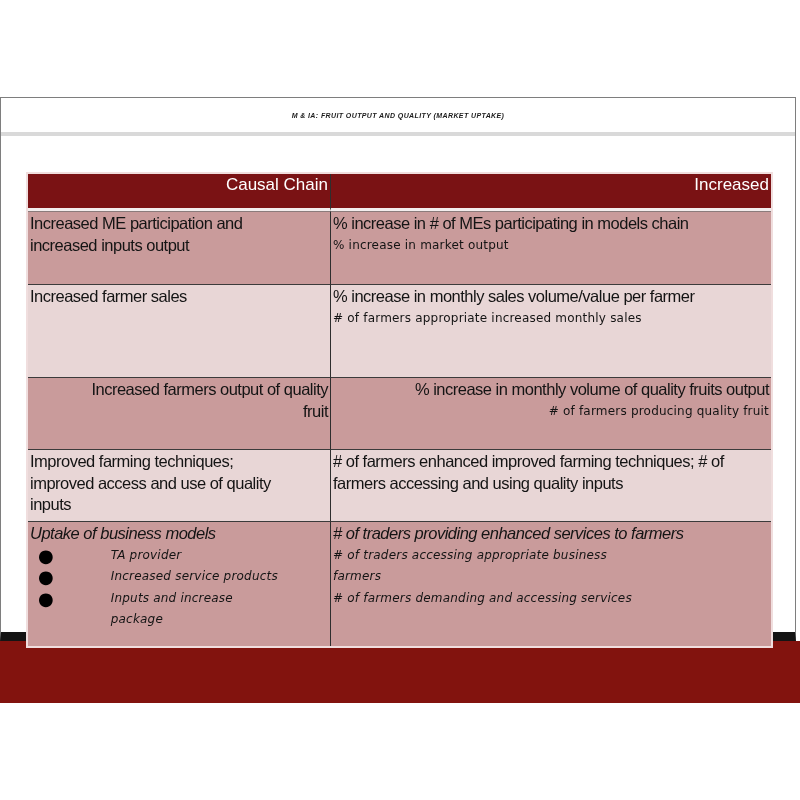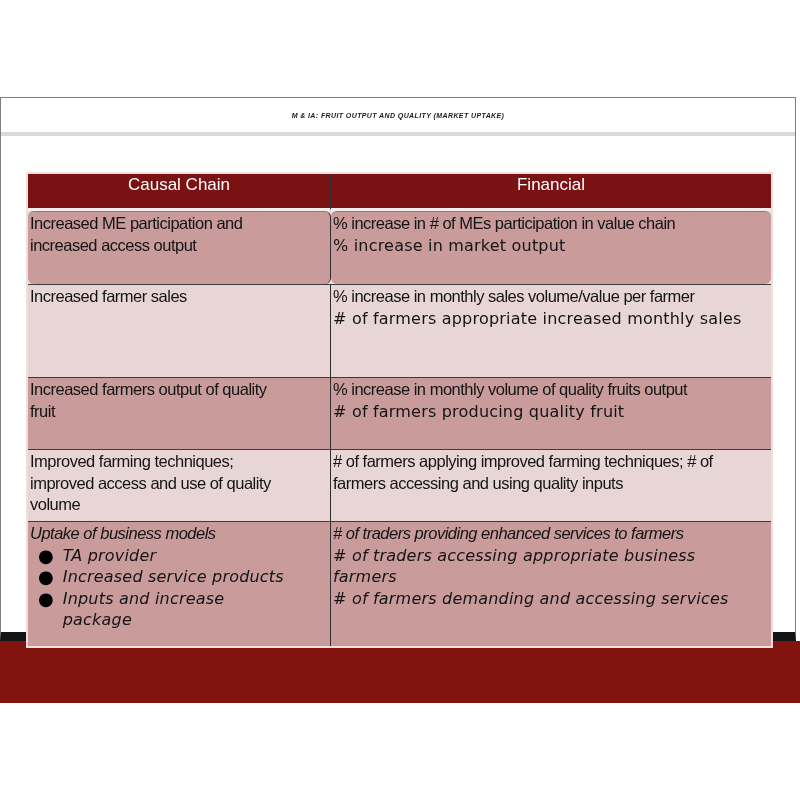--- a/index.html
+++ b/index.html
@@ -36,42 +36,42 @@
     border-collapse:separate;border-spacing:0;table-layout:fixed;
     width:743px;
   }
   col.c1{width:303px;}
   th,td{
     vertical-align:top;padding:1px 2px 0 2px;
     font-size:16.5px;color:var(--body-text,#141414);
   }
   th{
     background:var(--header-bg,#7a1214);color:var(--header-text,#ffffff);
-    font-weight:400;font-size:17px;text-align:center;height:33px;
+    font-weight:400;font-size:17px;text-align:right;height:33px;
     border-bottom:3px solid #f3eded;
   }
   td{border-top:1px solid #8b7b7b;border-bottom:0;}
   tr.dark td{background:var(--row-dark,#c99b9b);}
   tr.light td{background:var(--row-light,#e8d6d6);margin-left:8px;}
   tbody tr:nth-child(n+2) td{border-top:1px solid #3b3b3b;}
   th.c1,td.c1{border-right:1px solid #2e2e2e;}
-  tr.r1 td{height:71px;border-radius:6px;}
+  tr.r1 td{height:71px;}
   tr.r2 td{height:91px;}
-  tr.r3 td{height:70px;}
+  tr.r3 td{height:70px;text-align:right;}
   tr.r4 td{height:70px;}
   tr.r5 td{height:123px;font-style:italic;}
   .ln{line-height:21.5px;}
   .cond{font-family:"Liberation Sans",sans-serif;letter-spacing:-0.5px;}
-  .wide{font-family:"DejaVu Sans",sans-serif;font-size:16px;letter-spacing:0.2px;}
+  .wide{font-family:"DejaVu Sans",sans-serif;font-size:12px;letter-spacing:0.2px;}
   .bullet-row{display:flex;align-items:flex-start;margin-left:8px;}
   .bullet{
     flex:0 0 auto;font-size:18px;line-height:21.5px;margin-right:9px;
     font-family:"DejaVu Sans",sans-serif;color:#000;
   }
-  .btext{flex:1 1 auto;}
+  .btext{flex:1 1 auto;margin-left:48px;}
 </style>
 </head>
 <body>
 
 <div class="slide">
   <div class="title-strip">
     <span class="slide-title">M &amp; IA: FRUIT OUTPUT AND QUALITY (MARKET UPTAKE)</span>
   </div>
 </div>
 
@@ -79,31 +79,31 @@
 
 <div class="tablewrap">
   <table>
     <colgroup>
         <col class="c1">
         <col>
       </colgroup>
     <thead>
       <tr>
         <th class="c1">Causal Chain</th>
-        <th>Financial</th>
+        <th>Increased</th>
       </tr>
     </thead>
     <tbody>
       <tr class="dark r1">
         <td class="c1">
           <div class="ln cond">Increased ME participation and</div>
-          <div class="ln cond">increased access output</div>
+          <div class="ln cond">increased inputs output</div>
         </td>
         <td>
-          <div class="ln cond">% increase in # of MEs participation in value chain</div>
+          <div class="ln cond">% increase in # of MEs participating in models chain</div>
           <div class="ln wide">% increase in market output</div>
         </td>
       </tr>
       <tr class="light r2">
         <td class="c1">
           <div class="ln cond">Increased farmer sales</div>
         </td>
         <td>
           <div class="ln cond">% increase in monthly sales volume/value per farmer</div>
           <div class="ln wide"># of farmers appropriate increased monthly sales</div>
@@ -116,24 +116,24 @@
         </td>
         <td>
           <div class="ln cond">% increase in monthly volume of quality fruits output</div>
           <div class="ln wide"># of farmers producing quality fruit</div>
         </td>
       </tr>
       <tr class="light r4">
         <td class="c1">
           <div class="ln cond">Improved farming techniques;</div>
           <div class="ln cond">improved access and use of quality</div>
-          <div class="ln cond">volume</div>
+          <div class="ln cond">inputs</div>
         </td>
         <td>
-          <div class="ln cond"># of farmers applying improved farming techniques; # of</div>
+          <div class="ln cond"># of farmers enhanced improved farming techniques; # of</div>
           <div class="ln cond">farmers accessing and using quality inputs</div>
         </td>
       </tr>
       <tr class="dark r5">
         <td class="c1">
           <div class="ln cond">Uptake of business models</div>
           <div class="bullet-row">
             <span class="bullet">●</span>
             <span class="btext">
               <div class="ln wide">TA provider</div>

